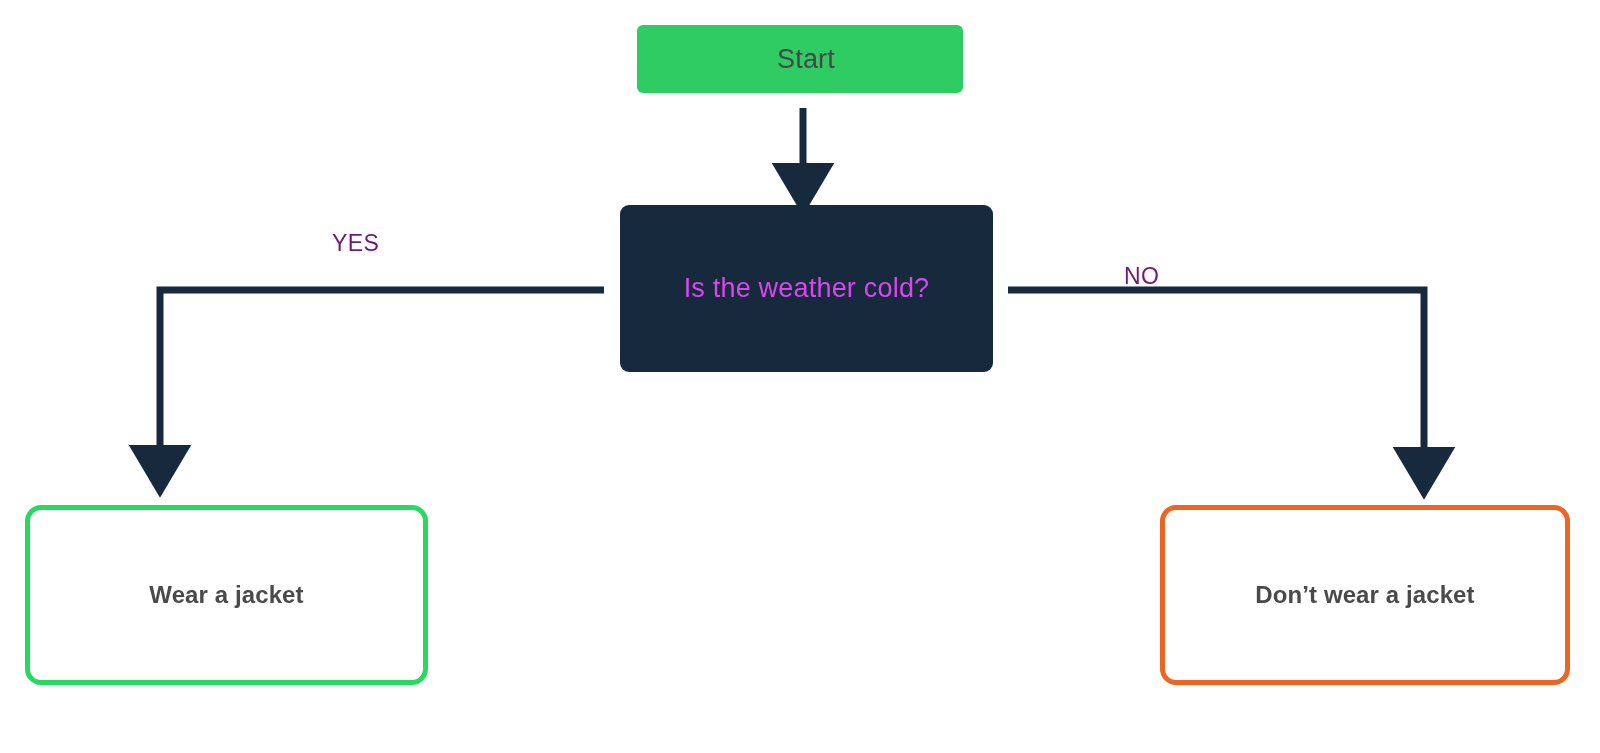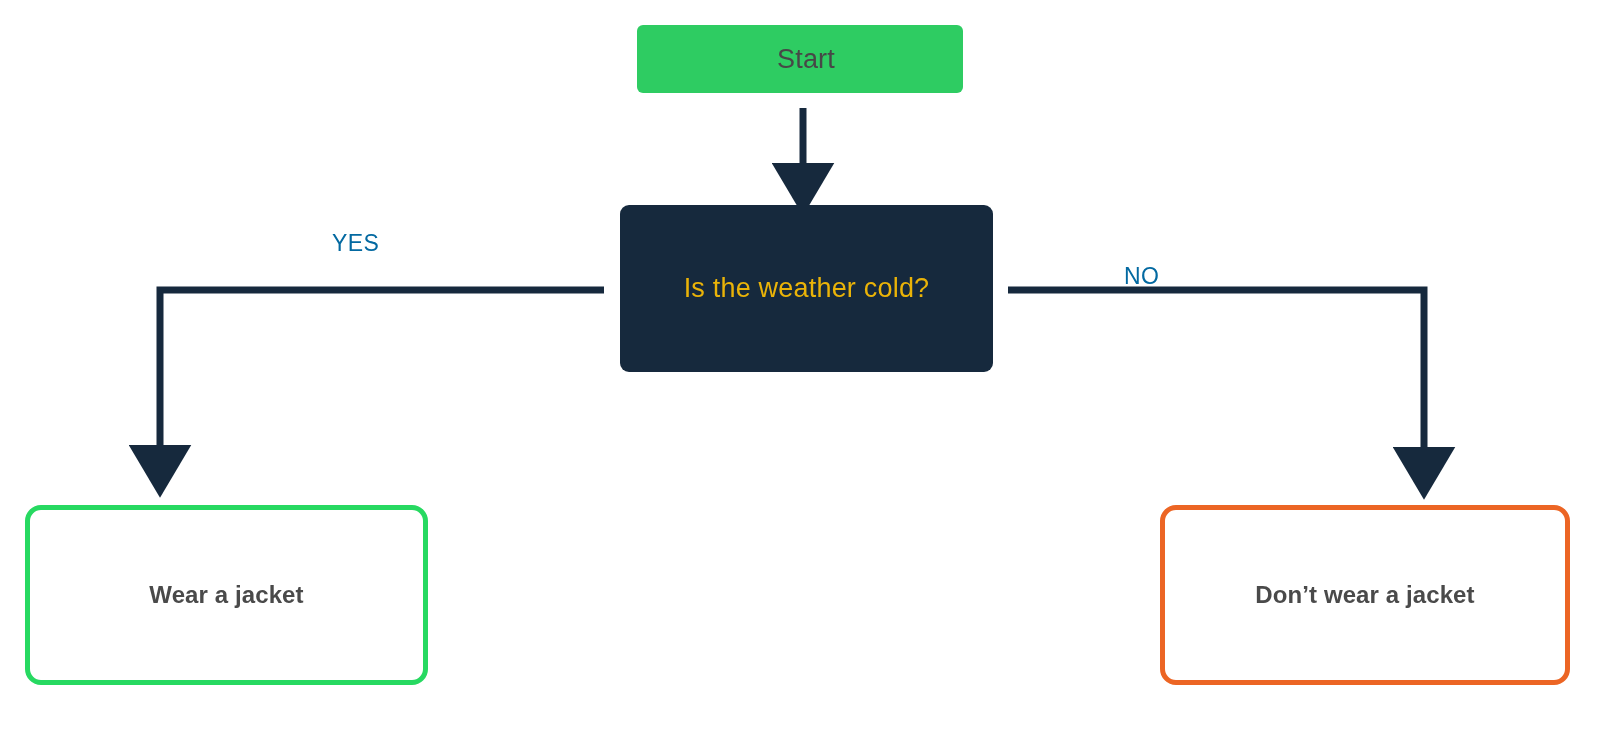--- a/index.html
+++ b/index.html
@@ -60,21 +60,21 @@
     left: 620px;
     top: 205px;
     width: 373px;
     height: 167px;
     background: #16293d;
     border-radius: 9px;
   }
   .node-decision .node-label {
     font-size: 27px;
     font-weight: 400;
-    color: #eab308;
+    color: #d946ef;
     letter-spacing: 0.2px;
   }
 
   
   .node-outcome {
     background: #ffffff;
     border-style: solid;
     border-width: 5px;
     border-radius: 16px;
   }
@@ -97,21 +97,21 @@
     width: 410px;
     height: 180px;
     border-color: #ec6524;
   }
 
   
   .edge-label {
     position: absolute;
     font-size: 23px;
     font-weight: 400;
-    color: #0369a1;
+    color: #701a75;
     letter-spacing: 0.4px;
     white-space: nowrap;
   }
   .edge-label-yes {
     left: 332px;
     top: 230px;
   }
   .edge-label-no {
     left: 1124px;
     top: 230px;

